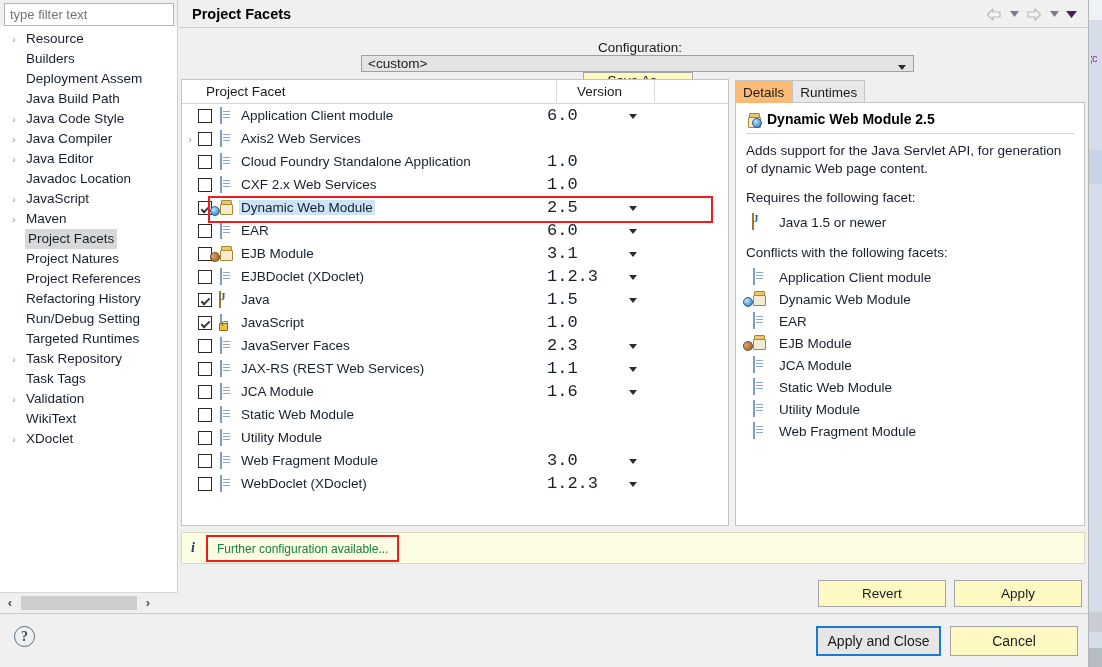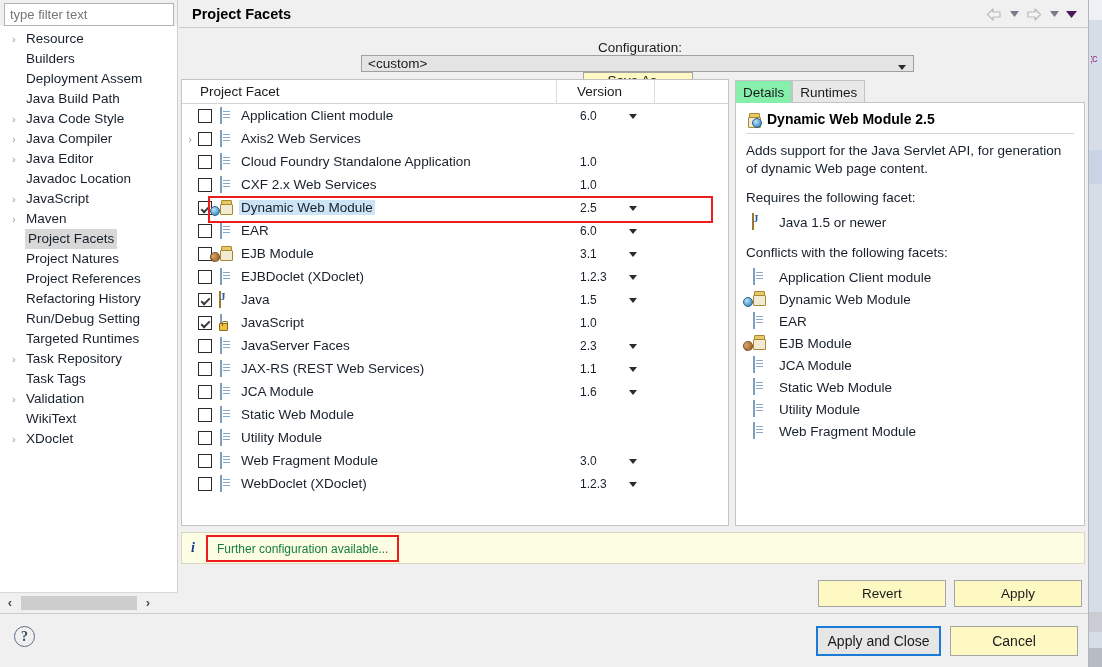--- a/index.html
+++ b/index.html
@@ -139,21 +139,21 @@
     position:absolute; left:2px; top:79px;
     width:548px; height:447px;
     background:#ffffff; border:1px solid #c4c4c4;
     overflow:hidden;
   }
   #table-head {
     height:24px; background:#ffffff; border-bottom:1px solid #d4d4d4;
     display:flex; align-items:center; position:relative;
   }
   #table-head .th { font-size:13.5px; color:#1a1a1a; }
-  #th-facet { padding-left:18px; width:374px; }
+  #th-facet { padding-left:24px; width:374px; }
   #th-version { width:98px; padding-left:20px; border-left:1px solid #dcdcdc; height:24px; line-height:24px;}
   #th-spacer { flex:1; border-left:1px solid #dcdcdc; height:24px; }
 
   .frow {
     height:23px; display:flex; align-items:center; position:relative;
   }
   .frow .twisty {
     width:16px; flex:0 0 16px; text-align:center;
     color:#9a9a9a; font-size:11px;
   }
@@ -165,21 +165,21 @@
   .chk.checked::after {
     content:""; position:absolute;
     left:2px; top:4px; width:7px; height:3px;
     border-left:2px solid #3a3a3a; border-bottom:2px solid #3a3a3a;
     transform:rotate(-45deg);
   }
   .ficon { width:16px; height:16px; flex:0 0 16px; margin-right:5px; position:relative; }
   .fname { font-size:13.5px; color:#17202a; white-space:nowrap; padding:0 2px; }
   .frow.sel .fname { background:#cde4f7; }
   .fver {
-    position:absolute; left:398px; font-size:12px; color:#17202a;
+    position:absolute; left:365px; font-size:17px; color:#17202a;font-family:Liberation Mono, monospace;
   }
   .fcaret {
     position:absolute; left:447px; top:10px;
     width:0; height:0;
     border-left:4px solid transparent; border-right:4px solid transparent;
     border-top:5px solid #2b2b2b;
   }
 
   
   .ic-doc {
@@ -243,21 +243,21 @@
     position:absolute; left:556px; top:79px; width:350px; height:447px;
   }
   #tabs { height:24px; display:flex; align-items:flex-end; }
   .tab {
     height:23px; padding:0 7px;
     font-size:13.5px; color:#1a1a1a;
     display:flex; align-items:center;
     border:1px solid transparent; border-bottom:none;
     background:transparent;
   }
-  .tab.active { background:#86efac; border-color:#c4c4c4; position:relative; z-index:2; }
+  .tab.active { background:#fdba74; border-color:#c4c4c4; position:relative; z-index:2; }
   .tab.inactive { background:#e8e8e8; border-color:#c4c4c4; }
   #details-body {
     position:absolute; left:0; top:23px; width:350px; height:424px;
     background:#ffffff; border:1px solid #c4c4c4;
     padding:8px 10px 0 10px;
   }
   #facet-heading {
     display:flex; align-items:flex-end; gap:6px;
     font-size:14px; font-weight:bold; color:#000;
     padding-bottom:6px; border-bottom:1px solid #d4d4d4;

